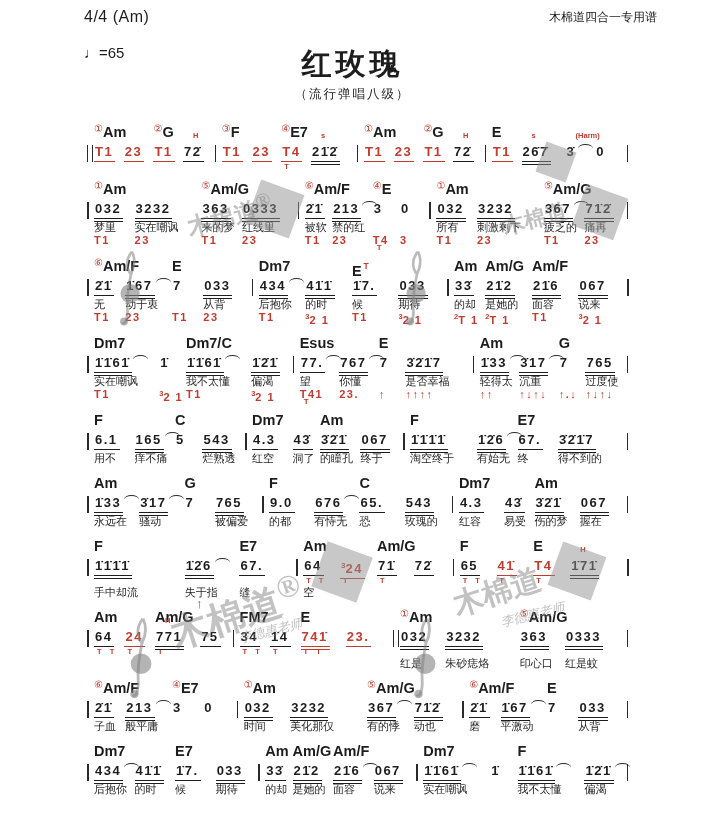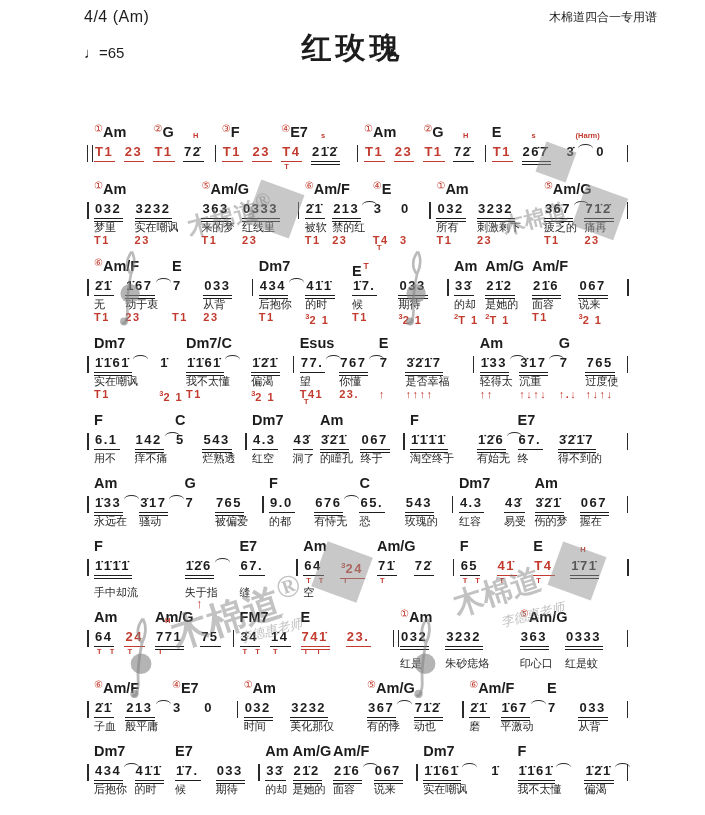--- a/index.html
+++ b/index.html
@@ -4,21 +4,21 @@
 <style>
   html,body{margin:0;padding:0;background:#fff;}
   .page{position:relative;width:705px;height:815px;background:#fff;overflow:hidden;
         font-family:"Liberation Sans",sans-serif;color:#1d1d1d;}
   
   .meter{position:absolute;left:84px;top:8px;font-size:16px;letter-spacing:.5px;}
   .tempo{position:absolute;left:84px;top:44px;font-size:15px;}
   .publisher{position:absolute;right:48px;top:9px;font-size:12px;font-family:"Liberation Serif",serif;}
   .credits{position:absolute;right:48px;top:32px;text-align:right;font-size:12.5px;line-height:16px;
            font-family:"Liberation Serif",serif;}
-  .title{position:absolute;left:0;right:0;top:28px;text-align:center;font-size:30px;font-weight:bold;
+  .title{position:absolute;left:0;right:0;top:44px;text-align:center;font-size:30px;font-weight:bold;
          letter-spacing:4px;font-family:"Liberation Serif",serif;}
   .subtitle{position:absolute;left:0;right:0;top:86px;text-align:center;font-size:12.5px;
             letter-spacing:2px;font-family:"Liberation Serif",serif;}
   
   #systems{position:absolute;left:84px;right:72px;top:122px;z-index:1;}
   .system{display:flex;align-items:stretch;margin-bottom:8px;}
   .item{min-width:0;}
   .cell{flex:1 1 0;padding-left:1px;white-space:nowrap;}
   .bar{flex:0 0 9px;}
   .chordrow{position:relative;height:22px;line-height:20px;font-size:14.5px;font-weight:bold;}
@@ -88,20 +88,21 @@
   <div class="wm script" style="left:238px;top:622px;font-size:13px;transform:rotate(-14deg);">李德惠老师</div>
   <div class="wm brand" style="left:452px;top:572px;font-size:30px;transform:rotate(-18deg);"><span>木棉道</span></div>
   <div class="wm script" style="left:500px;top:606px;font-size:13px;transform:rotate(-14deg);">李德惠老师</div>
 
   <div class="stray" style="left:196px;top:596px;">↑</div>
 
   <div class="meter">4/4 (Am)</div>
   <div class="tempo">♩=65</div>
   <div class="publisher">木棉道四合一专用谱</div>
   <div class="title">红玫瑰</div>
+  <div class="subtitle">（流行弹唱八级）</div>
 
   <div id="systems">
       <div class="system no-lyric no-bass">
         <div class="item bar dbl">
           <div class="chordrow"></div>
           <div class="noterow"><span class="barline"></span></div>
           <div class="subrow"></div>
         </div>
         <div class="item cell" style="flex-grow: 2;">
           <div class="chordrow"><span class="circ">①</span><span class="chord">Am</span></div>
@@ -514,21 +515,21 @@
           <div class="noterow"><span class="barline"></span></div>
           <div class="lyrrow"></div>
         </div>
         <div class="item cell" style="flex-grow: 3;">
           <div class="chordrow"><span class="chord">F</span></div>
           <div class="noterow"><span class="grp b1">6.1</span></div>
           <div class="lyrrow">用不</div>
         </div>
         <div class="item cell" style="flex-grow: 3;">
           <div class="chordrow"></div>
-          <div class="noterow"><span class="grp b2">142</span><span class="tiearc"></span></div>
+          <div class="noterow"><span class="grp b2">165</span><span class="tiearc"></span></div>
           <div class="lyrrow">痒不痛</div>
         </div>
         <div class="item cell" style="flex-grow: 2;">
           <div class="chordrow"><span class="chord">C</span></div>
           <div class="noterow"><span class="grp">5</span></div>
           <div class="lyrrow"></div>
         </div>
         <div class="item cell" style="flex-grow: 3;">
           <div class="chordrow"></div>
           <div class="noterow"><span class="grp b2">543</span></div>

